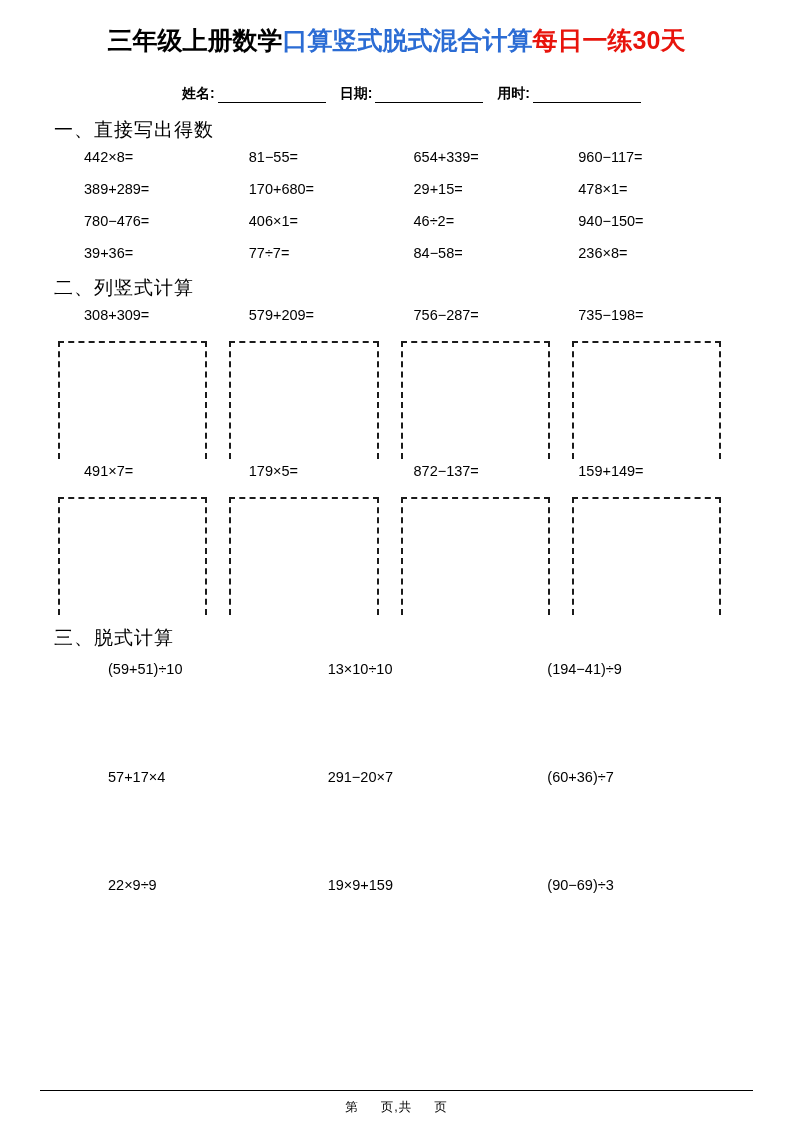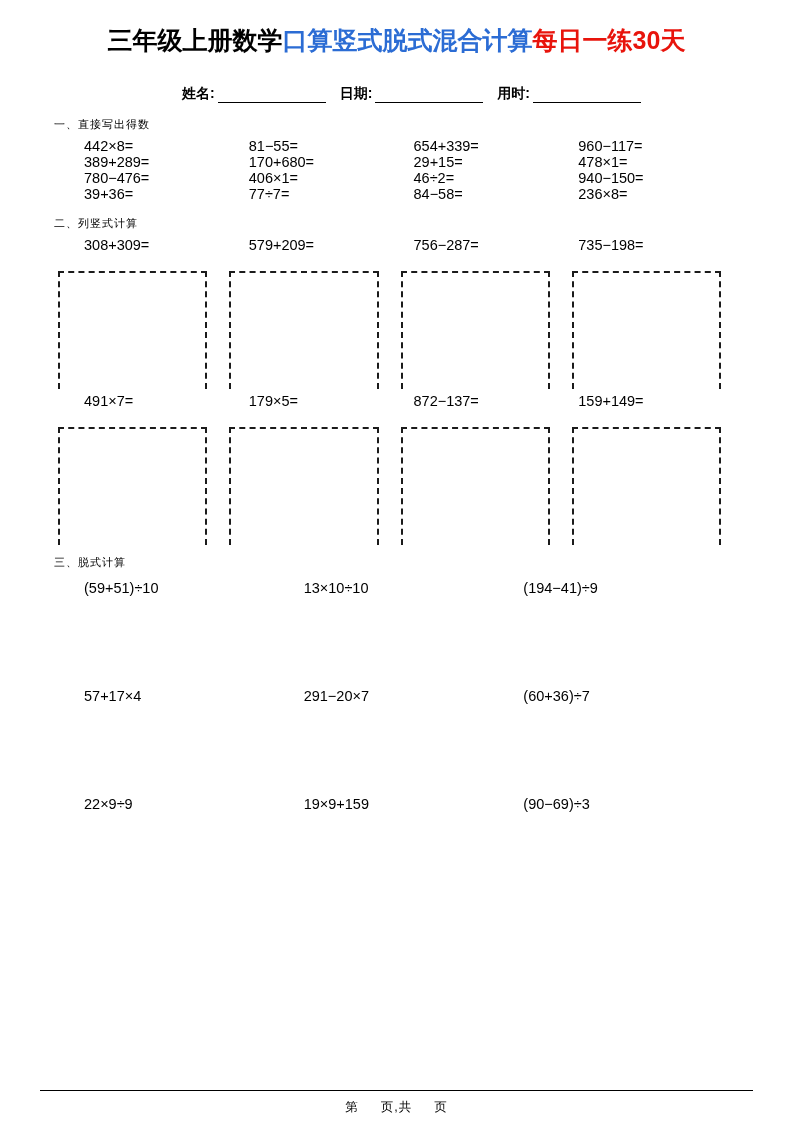--- a/index.html
+++ b/index.html
@@ -51,36 +51,36 @@
   .meta-item .blank {
     display: inline-block;
     width: 108px;
     border-bottom: 1px solid #000;
     height: 14px;
     margin-left: 3px;
   }
 
   
   .sec-head {
-    font-size: 11px;
+    font-size: 19px;
     margin-top: 14px;
     margin-bottom: 6px;
     padding-left: 14px;
     letter-spacing: 1px;
   }
   .sec-head.tight { margin-top: 10px; }
 
   
   .grid4 {
     display: grid;
     grid-template-columns: repeat(4, 1fr);
     padding-left: 44px;
     padding-right: 10px;
   }
-  .grid4.rows { }
+  .grid4.rows { row-gap: 16px; }
   .cell {
     font-size: 14.5px;
     white-space: nowrap;
   }
   .grid3 {
     display: grid;
     grid-template-columns: repeat(3, 1fr);
     padding-left: 44px;
     padding-right: 10px;
     margin-top: 16px;
@@ -115,21 +115,21 @@
 
   
   .expr-grid {
     display: grid;
     grid-template-columns: repeat(3, 1fr);
     padding-left: 44px;
     padding-right: 10px;
     row-gap: 92px;
     margin-top: 10px;
   }
-  .expr { font-size: 14.5px; white-space: nowrap; }
+  .expr { font-size: 14.5px; white-space: nowrap; margin-left: 24px; }
 
   
   .footer {
     position: absolute;
     left: 40px;
     right: 40px;
     bottom: 6px;
   }
   .footer .rule {
     border-top: 1px solid #000;

